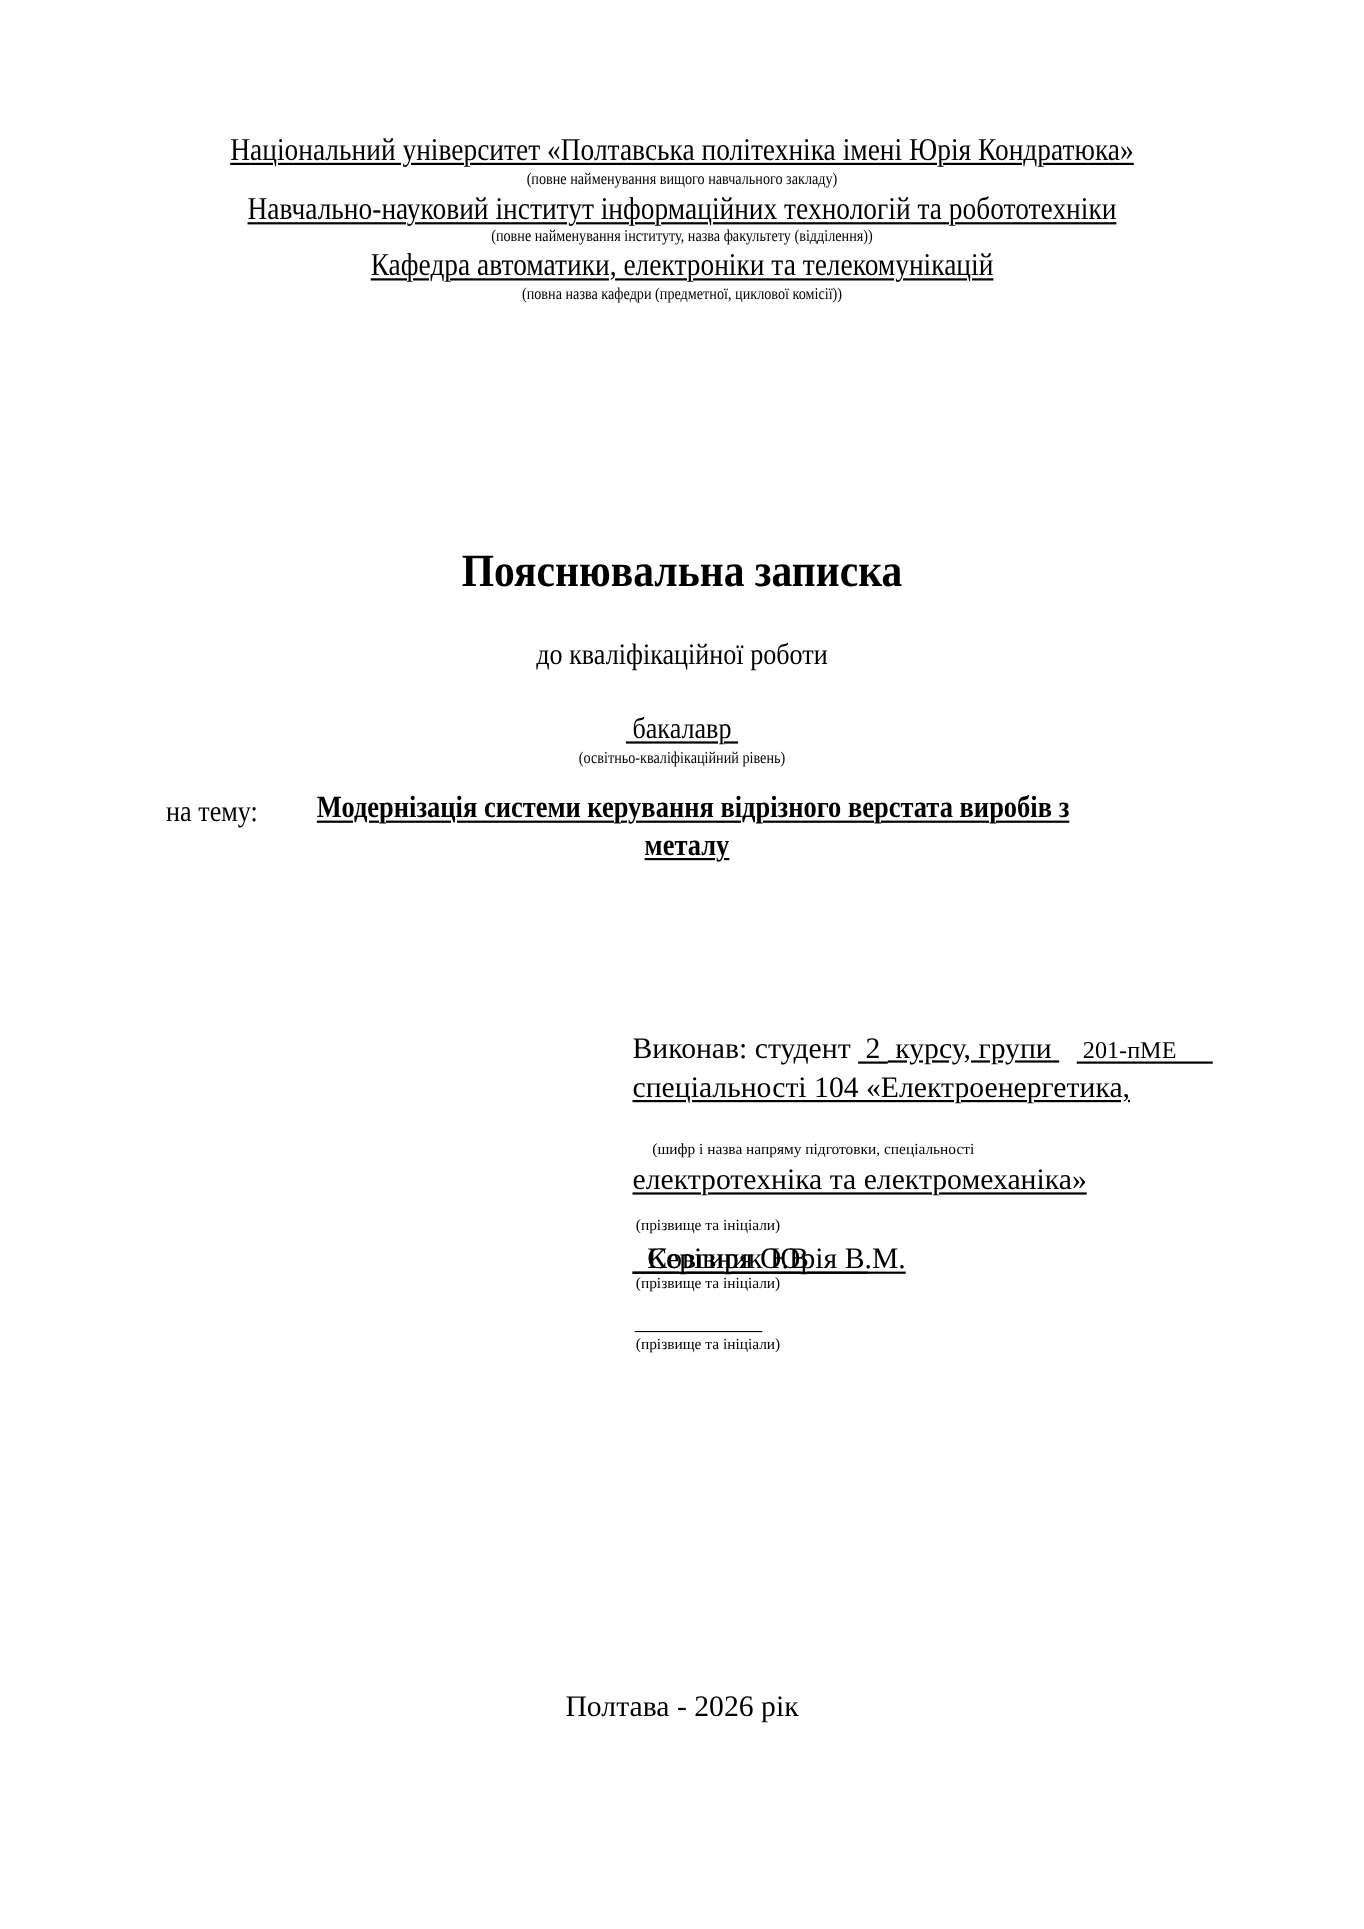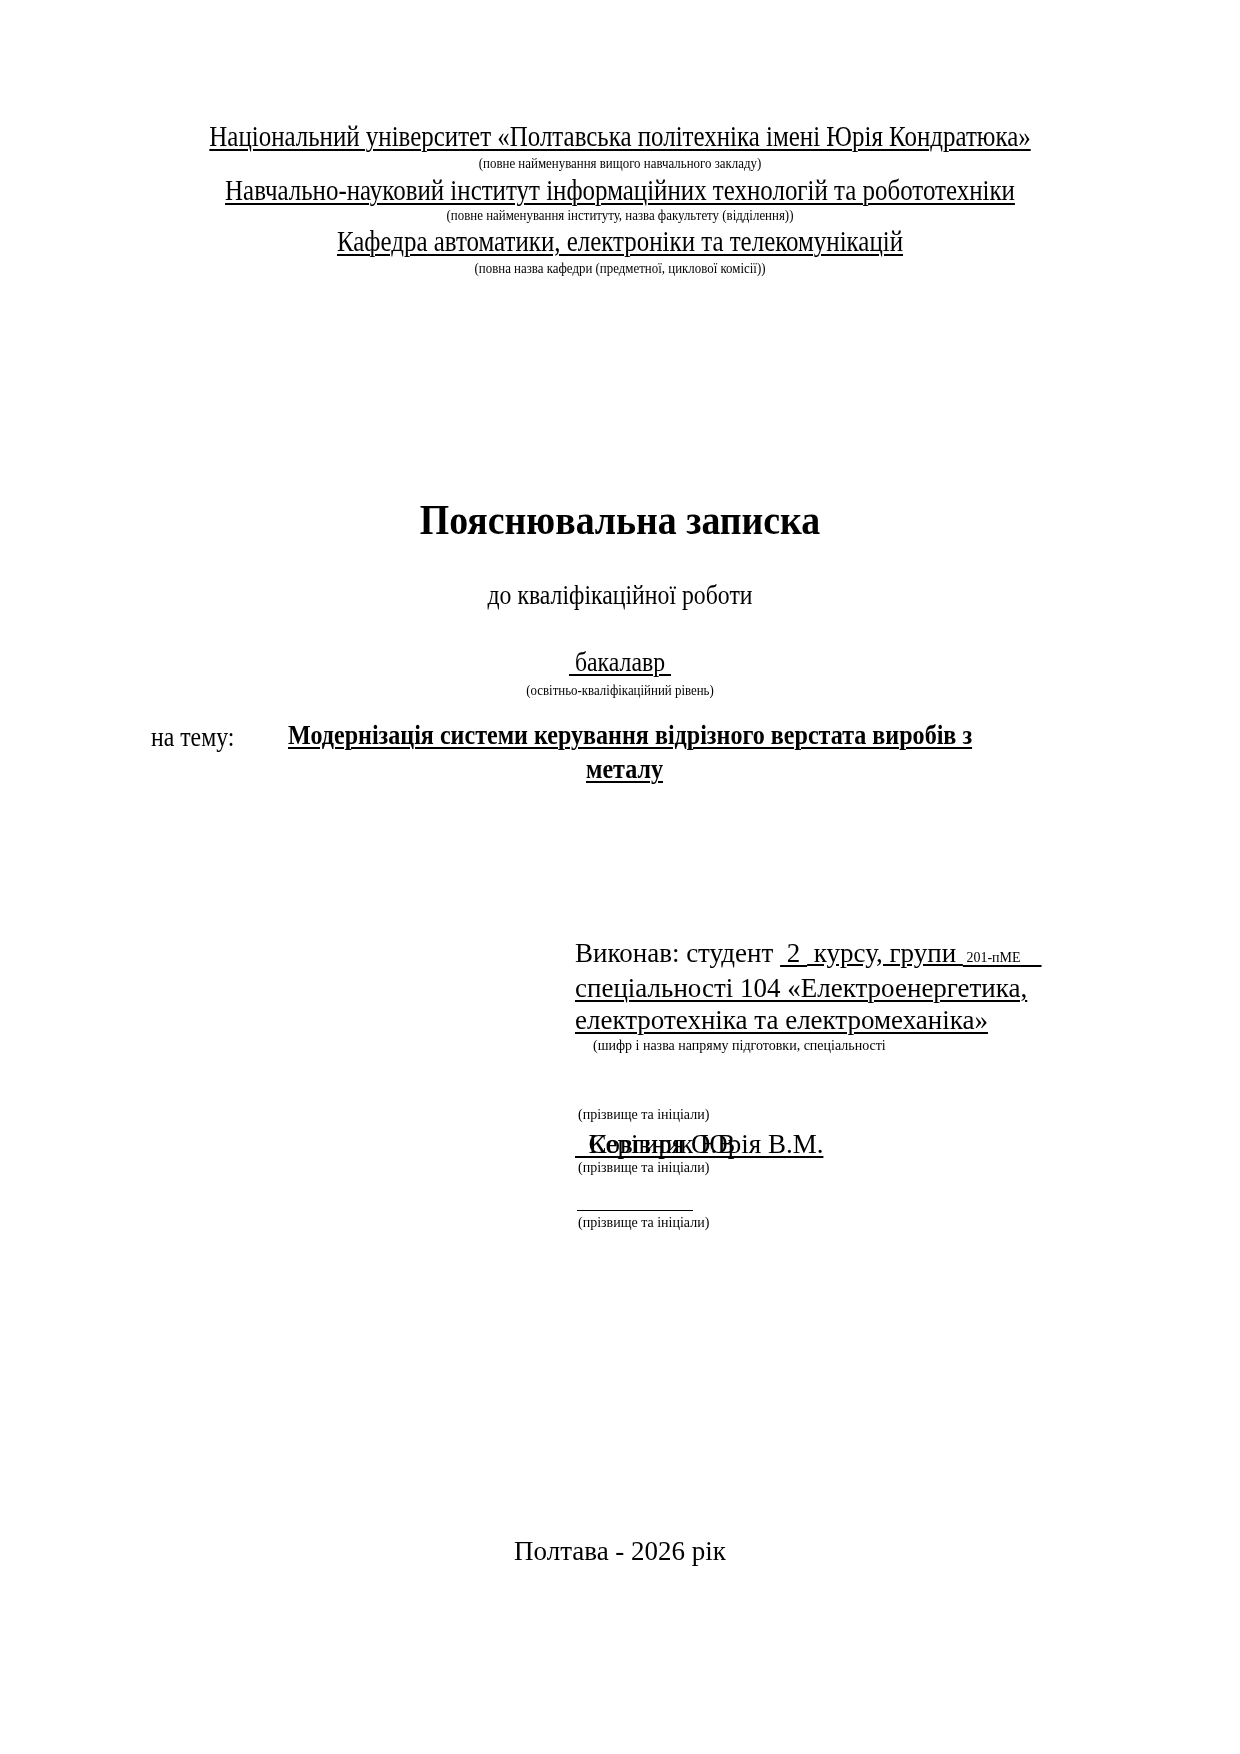--- a/index.html
+++ b/index.html
@@ -34,23 +34,23 @@
 
 <div class="abs center title" style="top:496px;">Пояснювальна записка</div>
 <div class="abs center sub" style="top:580px;">до кваліфікаційної роботи</div>
 <div class="abs center sub" style="top:647px;"><span class="u" style="white-space:pre;"> бакалавр </span></div>
 <div class="abs center cap" style="top:682px;">(освітньо-кваліфікаційний рівень)</div>
 
 <div class="abs topic-label">на тему:</div>
 <div class="abs topic u" style="left:288px; top:718px;">Модернізація системи керування відрізного верстата виробів з</div>
 <div class="abs topic u" style="left:586px; top:752px;">металу</div>
 
-<div class="abs rb" style="top:937px;"><span style="white-space:pre;">Виконав: студент </span><span class="u" style="white-space:pre;"> 2 </span><span style="white-space:pre;text-decoration:underline;"> курсу, групи </span><span class="u" style="white-space:pre; font-size:14px;"> 201-пМЕ      </span></div>
+<div class="abs rb" style="top:937px;"><span style="white-space:pre;">Виконав: студент </span><span class="u" style="white-space:pre;"> 2 </span><span style="white-space:pre;text-decoration:underline;"> курсу, групи </span><span class="u" style="white-space:pre; font-size:22px;margin-left:16px;"> 201-пМЕ      </span></div>
 <div class="abs rb u" style="top:972px;">спеціальності 104 «Електроенергетика,</div>
-<div class="abs rb u" style="top:1004px;">електротехніка та електромеханіка»</div>
+<div class="abs rb u" style="top:1056px;">електротехніка та електромеханіка»</div>
 <div class="abs rcap" style="top:1038px;margin-left:15px;">(шифр і назва напряму підготовки, спеціальності</div>
 
 <div class="abs rb u" style="top:1128px; white-space:pre;">  Совгиря О.В        </div>
 <div class="abs rcap" style="top:1107px;">(прізвище та ініціали)</div>
 
 <div class="abs rb u" style="top:1128px; white-space:pre;">  Керівник Юрія В.М.</div>
 <div class="abs rcap" style="top:1160px;">(прізвище та ініціали)</div>
 
 <div class="abs sigline"></div>
 <div class="abs rcap" style="top:1215px;">(прізвище та ініціали)</div>

